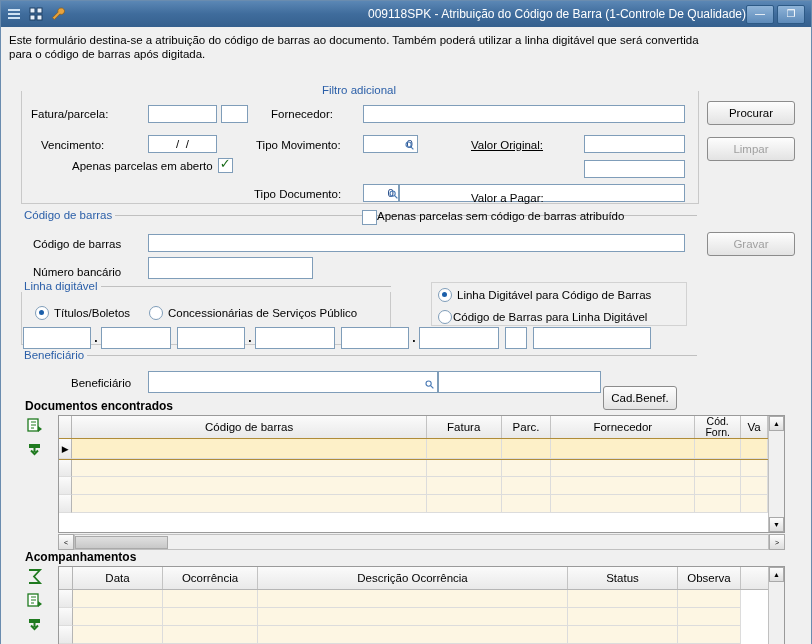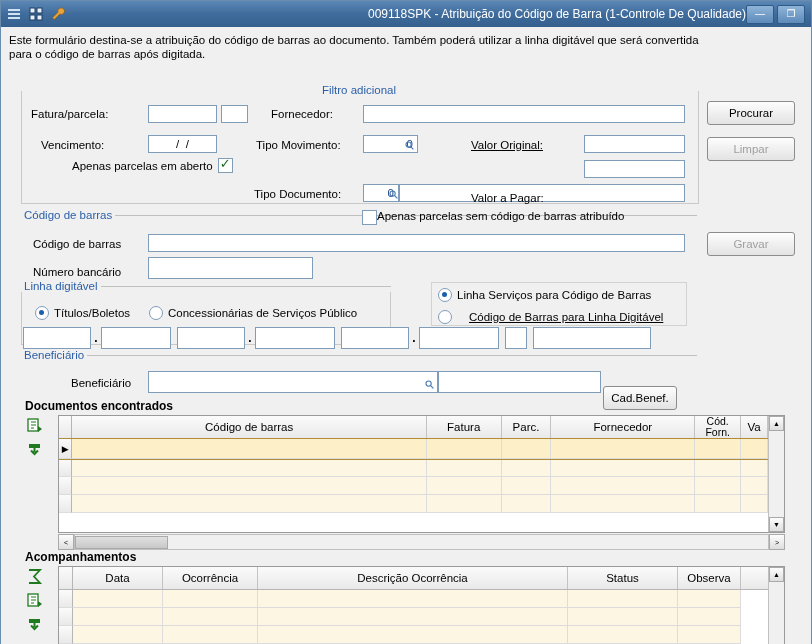--- a/index.html
+++ b/index.html
@@ -367,23 +367,23 @@
       <span class="radio on"></span>
       <span style="font-size:11.5px;">Títulos/Boletos</span>
     </div>
     <div class="row" style="left:148px; top:279px; display:flex; align-items:center; gap:5px;">
       <span class="radio"></span>
       <span style="font-size:11.5px;">Concessionárias de Serviços Público</span>
     </div>
 
     <div class="row" style="left:437px; top:261px; display:flex; align-items:center; gap:5px;">
       <span class="radio on"></span>
-      <span style="font-size:11.5px;">Linha Serviços para Código de Barras</span>
-    </div>
-    <div class="row" style="left:437px; top:283px; display:flex; align-items:center; gap:17px;text-decoration:underline;">
+      <span style="font-size:11.5px;">Linha Digitável para Código de Barras</span>
+    </div>
+    <div class="row" style="left:437px; top:283px; display:flex; align-items:center; gap:1px;">
       <span class="radio"></span>
       <span style="font-size:11.5px;">Código de Barras para Linha Digitável</span>
     </div>
     <div style="position:absolute; left:430px; top:255px; width:254px; height:42px; border:1px solid #d2d2d2;"></div>
 
     <div style="position:absolute; left:22px; top:300px; width:665px; display:flex; align-items:center; gap:0;">
       <input class="inp" style="width: 68px; height: 22px;">
       <span style="width:10px;text-align:center;font-weight:bold;">.</span>
       <input class="inp" style="width: 70px; height: 22px;">
       <span style="width:6px;"></span>

